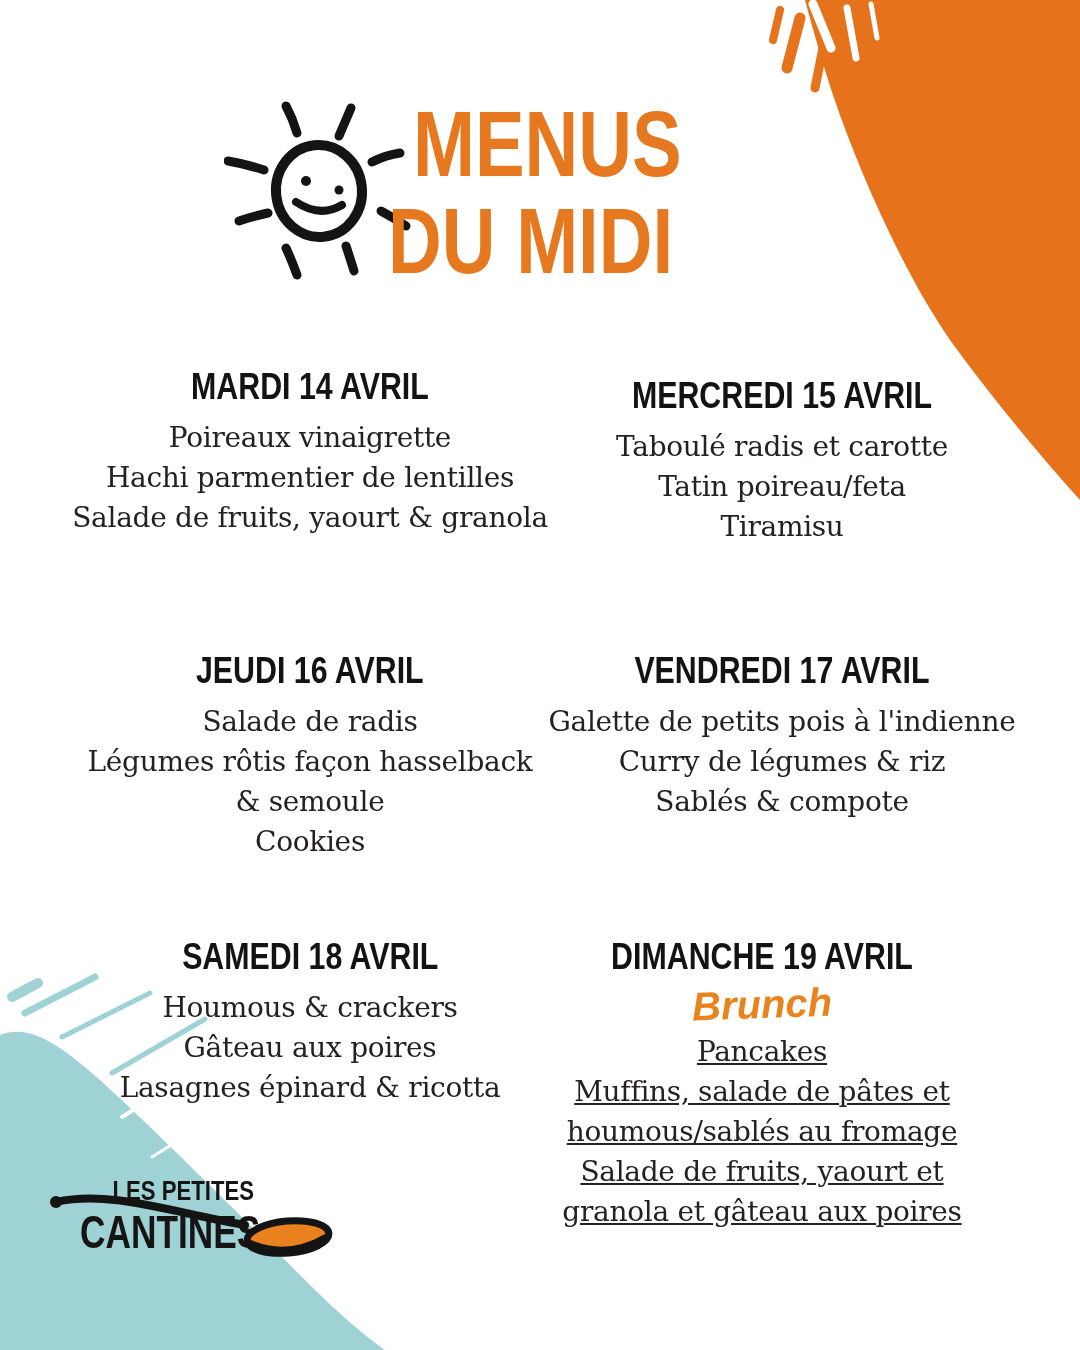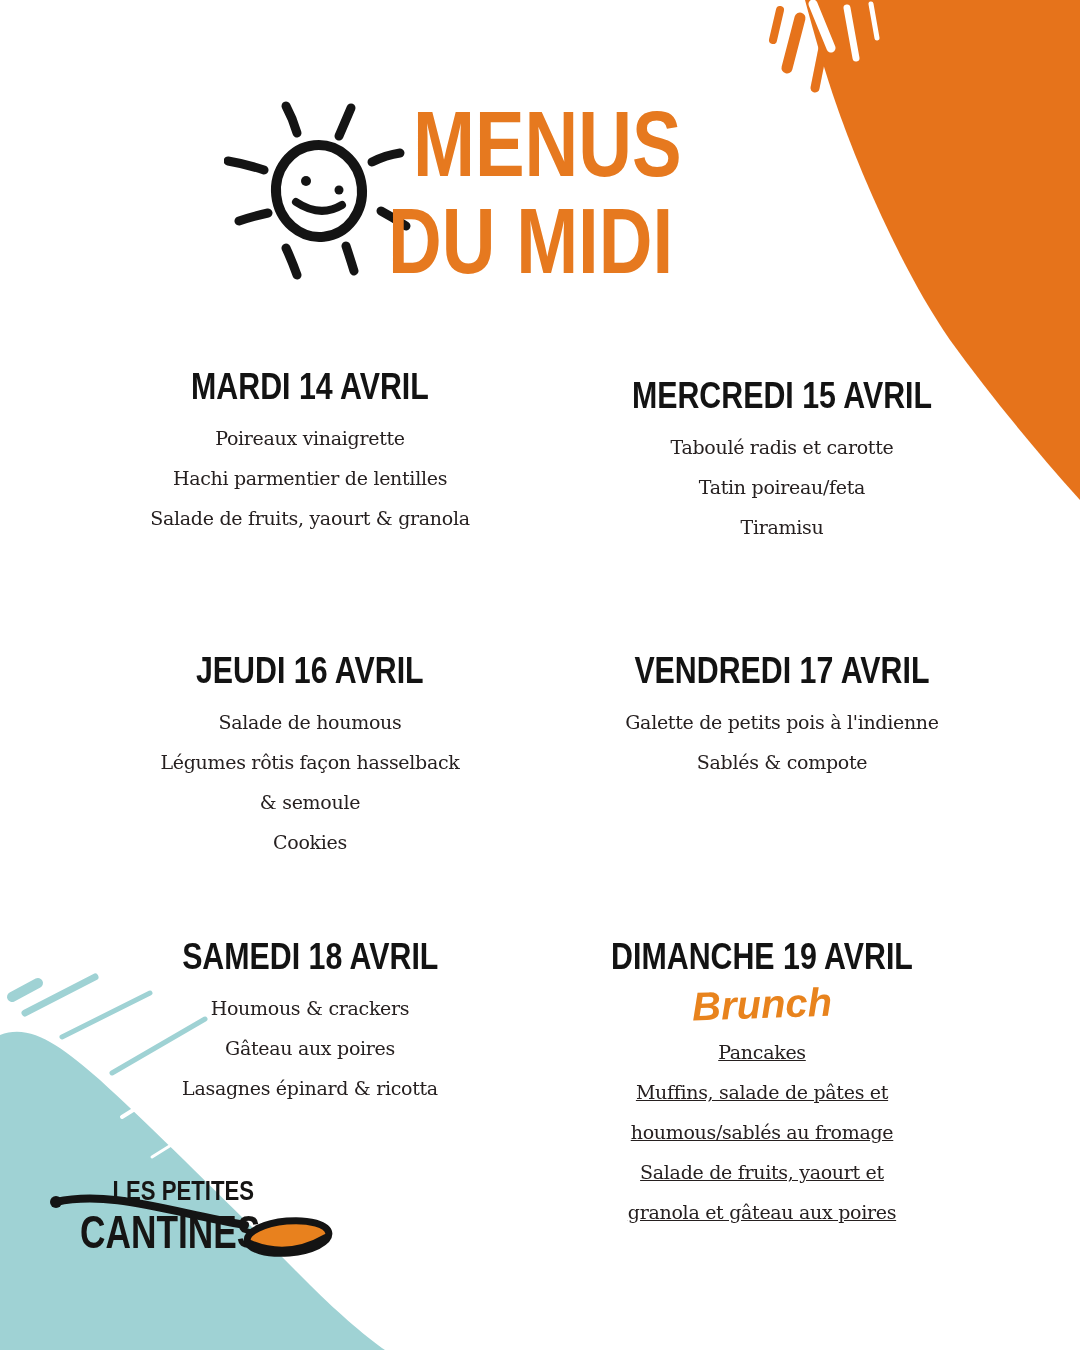--- a/index.html
+++ b/index.html
@@ -18,21 +18,21 @@
   .title-line{font-weight:700;font-size:93px;line-height:97px;white-space:nowrap;}
   .cond{display:inline-block;transform:scaleX(0.8);transform-origin:left center;white-space:nowrap;}
   .condc{display:inline-block;transform:scaleX(0.82);transform-origin:center;white-space:nowrap;}
   #title .l1{margin-left:25px;}
   
   .menu{position:absolute;width:520px;text-align:center;}
   #m0{left:50px;top:364px;}  #m1{left:522px;top:364px;margin-top:9px;}
   #m2{left:50px;top:648px;}  #m3{left:522px;top:648px;}
   #m4{left:50px;top:934px;}  #m5{left:502px;top:934px;}
   .day{font-weight:700;font-size:37px;line-height:46px;color:#131313;}
-  .items{margin-top:8px;font-family:"DejaVu Serif",serif;font-size:19px;line-height:40px;color:#262020;letter-spacing:-0.3px;}
+  .items{margin-top:8px;font-family:"DejaVu Serif",serif;font-size:28px;line-height:40px;color:#262020;letter-spacing:-0.3px;}
   .brunch{margin-top:2px;font-size:40px;line-height:44px;font-weight:700;font-style:italic;color:#E8831D;}
   .brunch span{display:inline-block;transform:rotate(-2deg);}
   #m5 .items{margin-top:6px;text-decoration:underline;}
   
   #brand{position:absolute;left:50px;top:1176px;width:220px;text-align:right;color:#161514;}
   .brand-l1{font-weight:700;font-size:27px;line-height:30px;}
   .brand-l2{font-weight:700;font-size:47px;line-height:48px;margin-top:2px;}
   .brand-l2 .cond2{display:inline-block;transform:scaleX(0.75);transform-origin:center;white-space:nowrap;}
   #spoon{left:40px;top:1180px;}
 </style>
@@ -108,31 +108,32 @@
     <div class="items">
       <div>Taboulé radis et carotte</div>
       <div>Tatin poireau/feta</div>
       <div>Tiramisu</div>
     </div>
   </section>
 
   <section class="menu" id="m2">
     <div class="day"><span class="condc">JEUDI 16 AVRIL</span></div>
     <div class="items">
-      <div>Salade de houmous</div>
+      <div>Salade de radis</div>
       <div>Légumes rôtis façon hasselback</div>
       <div>&amp; semoule</div>
       <div>Cookies</div>
     </div>
   </section>
 
   <section class="menu" id="m3">
     <div class="day"><span class="condc">VENDREDI 17 AVRIL</span></div>
     <div class="items">
       <div>Galette de petits pois à l'indienne</div>
+      <div>Curry de légumes &amp; riz</div>
       <div>Sablés &amp; compote</div>
     </div>
   </section>
 
   <section class="menu" id="m4">
     <div class="day"><span class="condc">SAMEDI 18 AVRIL</span></div>
     <div class="items">
       <div>Houmous &amp; crackers</div>
       <div>Gâteau aux poires</div>
       <div>Lasagnes épinard &amp; ricotta</div>

